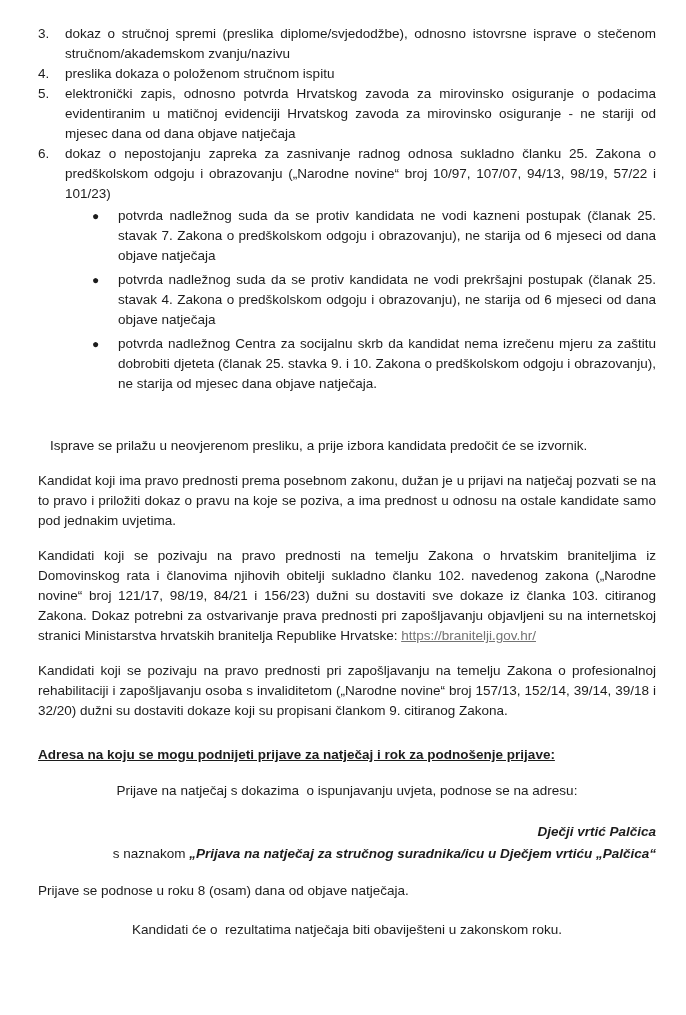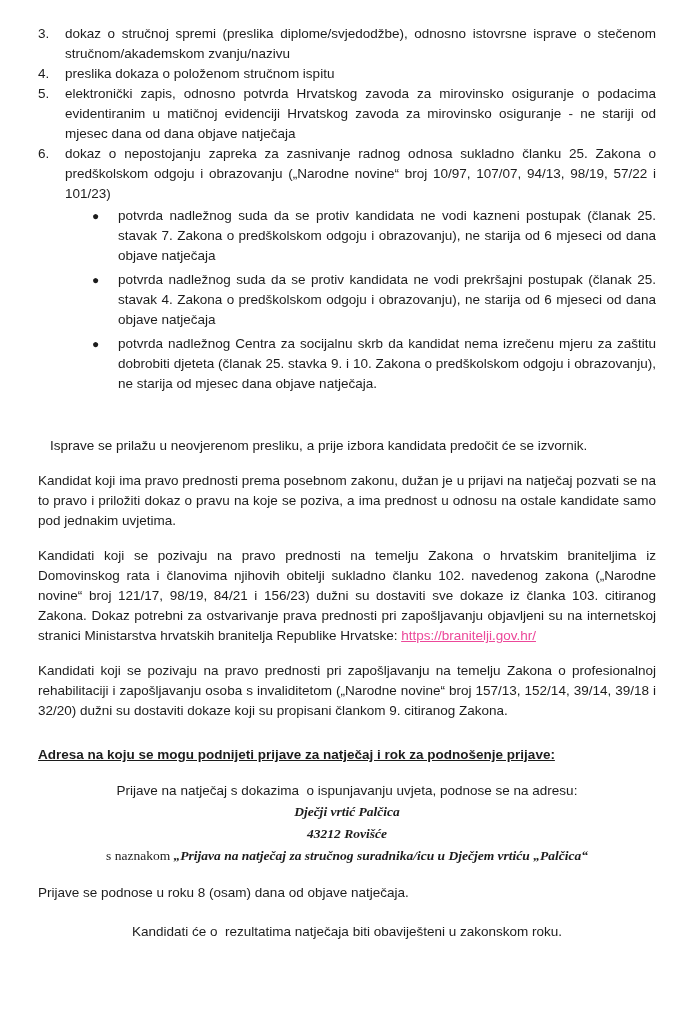--- a/index.html
+++ b/index.html
@@ -25,35 +25,35 @@
   .bullet-item { display: flex; margin-left: 46px; margin-bottom: 4px; }
   .bullet-glyph { width: 34px; flex-shrink: 0; padding-left: 8px; font-size: 12px; }
   .bullet-text { flex: 1; text-align: justify; }
 
   
   .para { text-align: justify; }
   .p-first { margin-top: 42px; margin-left: 12px; }
   .p-gap { margin-top: 15px; }
   .prewrap { white-space: pre-wrap; text-align: center; }
 
-  a.doc-link { color: #ec4899; text-decoration: underline; cursor: pointer; }
+  a.doc-link { color: #737373; text-decoration: underline; cursor: pointer; }
 
   .section-heading {
     margin-top: 24px;
     font-weight: bold;
     text-decoration: underline;
   }
   .section-heading.results { margin-top: 16px; }
 
   .submit-intro { margin-top: 16px; }
 
   .address-block {
-    text-align: center;
+    margin-top: 20px;
+    text-align: right;
     line-height: 22px;
-    font-family: Liberation Serif, serif;
   }
   .address-line { font-weight: bold; font-style: italic; }
   .notation-line { font-weight: normal; font-style: normal; }
   .notation-emphasis { font-weight: bold; font-style: italic; }
 
   .deadline-para { margin-top: 16px; }
   .results-para { margin-top: 19px; }
 </style>
 </head>
 <body>
@@ -99,21 +99,20 @@
   <div class="para p-gap"><span>Kandidati koji se pozivaju na pravo prednosti na temelju Zakona o hrvatskim braniteljima iz Domovinskog rata i članovima njihovih obitelji sukladno članku 102. navedenog zakona („Narodne novine“ broj 121/17, 98/19, 84/21 i 156/23) dužni su dostaviti sve dokaze iz članka 103. citiranog Zakona. Dokaz potrebni za ostvarivanje prava prednosti pri zapošljavanju objavljeni su na internetskoj stranici Ministarstva hrvatskih branitelja Republike Hrvatske: </span><a class="doc-link">https://branitelji.gov.hr/</a></div>
 
   <div class="para p-gap">Kandidati koji se pozivaju na pravo prednosti pri zapošljavanju na temelju Zakona o profesionalnoj rehabilitaciji i zapošljavanju osoba s invaliditetom („Narodne novine“ broj 157/13, 152/14, 39/14, 39/18 i 32/20) dužni su dostaviti dokaze koji su propisani člankom 9. citiranog Zakona.</div>
 
   <div class="section-heading">Adresa na koju se mogu podnijeti prijave za natječaj i rok za podnošenje prijave:</div>
 
   <div class="para prewrap submit-intro">Prijave na natječaj s dokazima  o ispunjavanju uvjeta, podnose se na adresu:</div>
 
   <div class="address-block">
     <div class="address-line">Dječji vrtić Palčica</div>
-    <div class="address-line">43212 Rovišće</div>
     <div class="notation-line"><span>s naznakom </span><span class="notation-emphasis">„Prijava na natječaj za stručnog suradnika/icu u Dječjem vrtiću „Palčica“</span></div>
   </div>
 
   <div class="para deadline-para">Prijave se podnose u roku 8 (osam) dana od objave natječaja.</div>
 
 
   <div class="para prewrap results-para">Kandidati će o  rezultatima natječaja biti obaviješteni u zakonskom roku.</div>
 
 </div>
 

